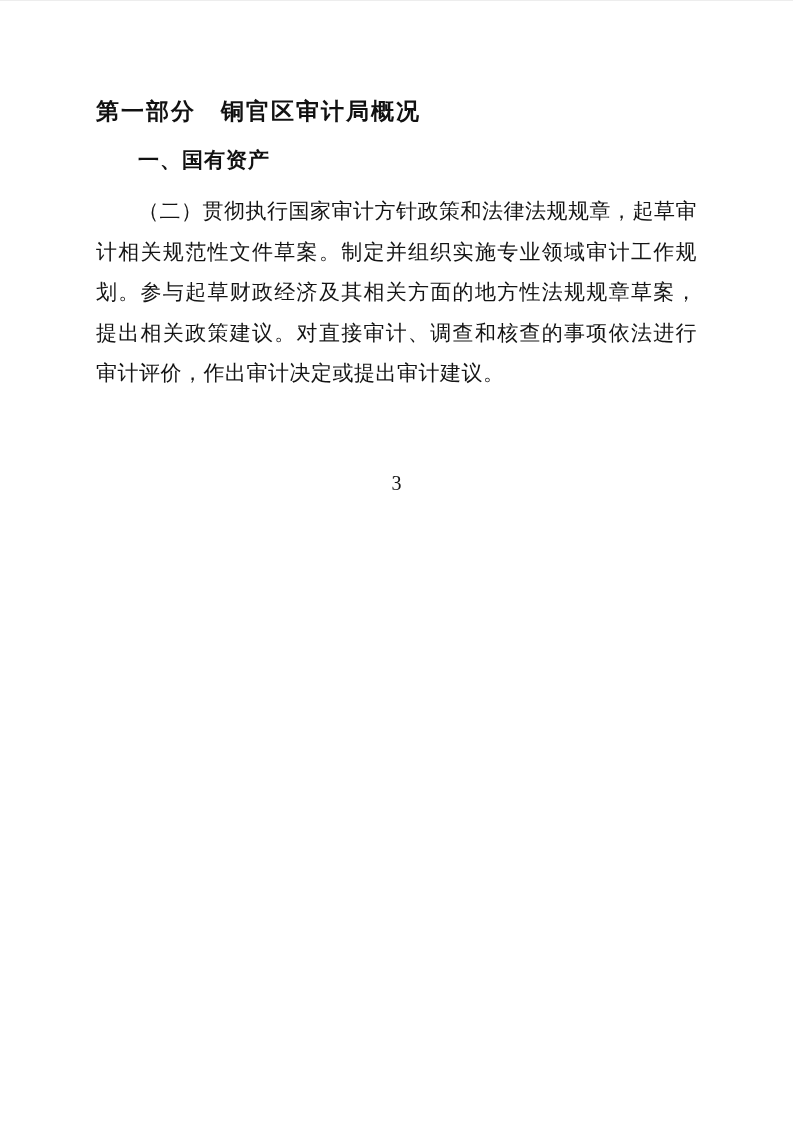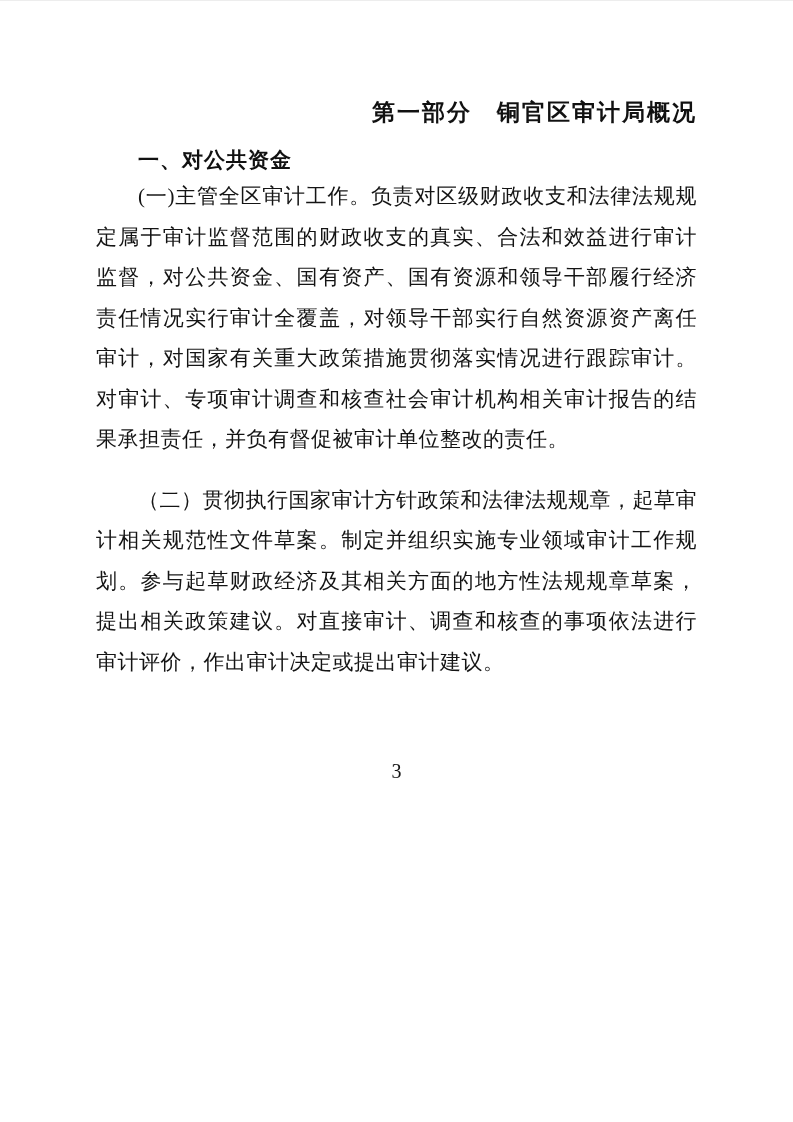--- a/index.html
+++ b/index.html
@@ -15,26 +15,26 @@
       background: #ffffff;
       box-sizing: border-box;
       padding: 99px 96px 0 96px;
       color: #141414;
       font-family: "Liberation Serif", "DejaVu Serif", serif;
       border-top: 1px solid #ededed;
       overflow: hidden;
     }
     .doc-title {
       margin: 0;
-      font-family: Liberation Sans, sans-serif;
+      font-family: Liberation Serif, serif;
       font-weight: 700;
       font-size: 23px;
       line-height: 24px;
       letter-spacing: 2px;
-      text-align: right;
+      text-align: left;
       color: #111111;
     }
     .section-heading {
       margin: 25px 0 0 0;
       font-family: "Liberation Sans", "DejaVu Sans", sans-serif;
       font-weight: 700;
       font-size: 21px;
       line-height: 22px;
       letter-spacing: 1px;
       padding-left: 42px;
@@ -59,21 +59,20 @@
       line-height: 22px;
       color: #141414;
     }
   </style>
 </head>
 <body>
 
 <div class="page">
   <h1 class="doc-title">第一部分　铜官区审计局概况</h1>
 
-  <h2 class="section-heading">一、对公共资金</h2>
+  <h2 class="section-heading">一、国有资产</h2>
 
-  <p class="body-para p1">(一)主管全区审计工作。负责对区级财政收支和法律法规规定属于审计监督范围的财政收支的真实、合法和效益进行审计监督，对公共资金、国有资产、国有资源和领导干部履行经济责任情况实行审计全覆盖，对领导干部实行自然资源资产离任审计，对国家有关重大政策措施贯彻落实情况进行跟踪审计。对审计、专项审计调查和核查社会审计机构相关审计报告的结果承担责任，并负有督促被审计单位整改的责任。</p>
 
   <p class="body-para p2">（二）贯彻执行国家审计方针政策和法律法规规章，起草审计相关规范性文件草案。制定并组织实施专业领域审计工作规划。参与起草财政经济及其相关方面的地方性法规规章草案，提出相关政策建议。对直接审计、调查和核查的事项依法进行审计评价，作出审计决定或提出审计建议。</p>
 
 
   <div class="page-number">3</div>
 </div>
 
 </body></html>

